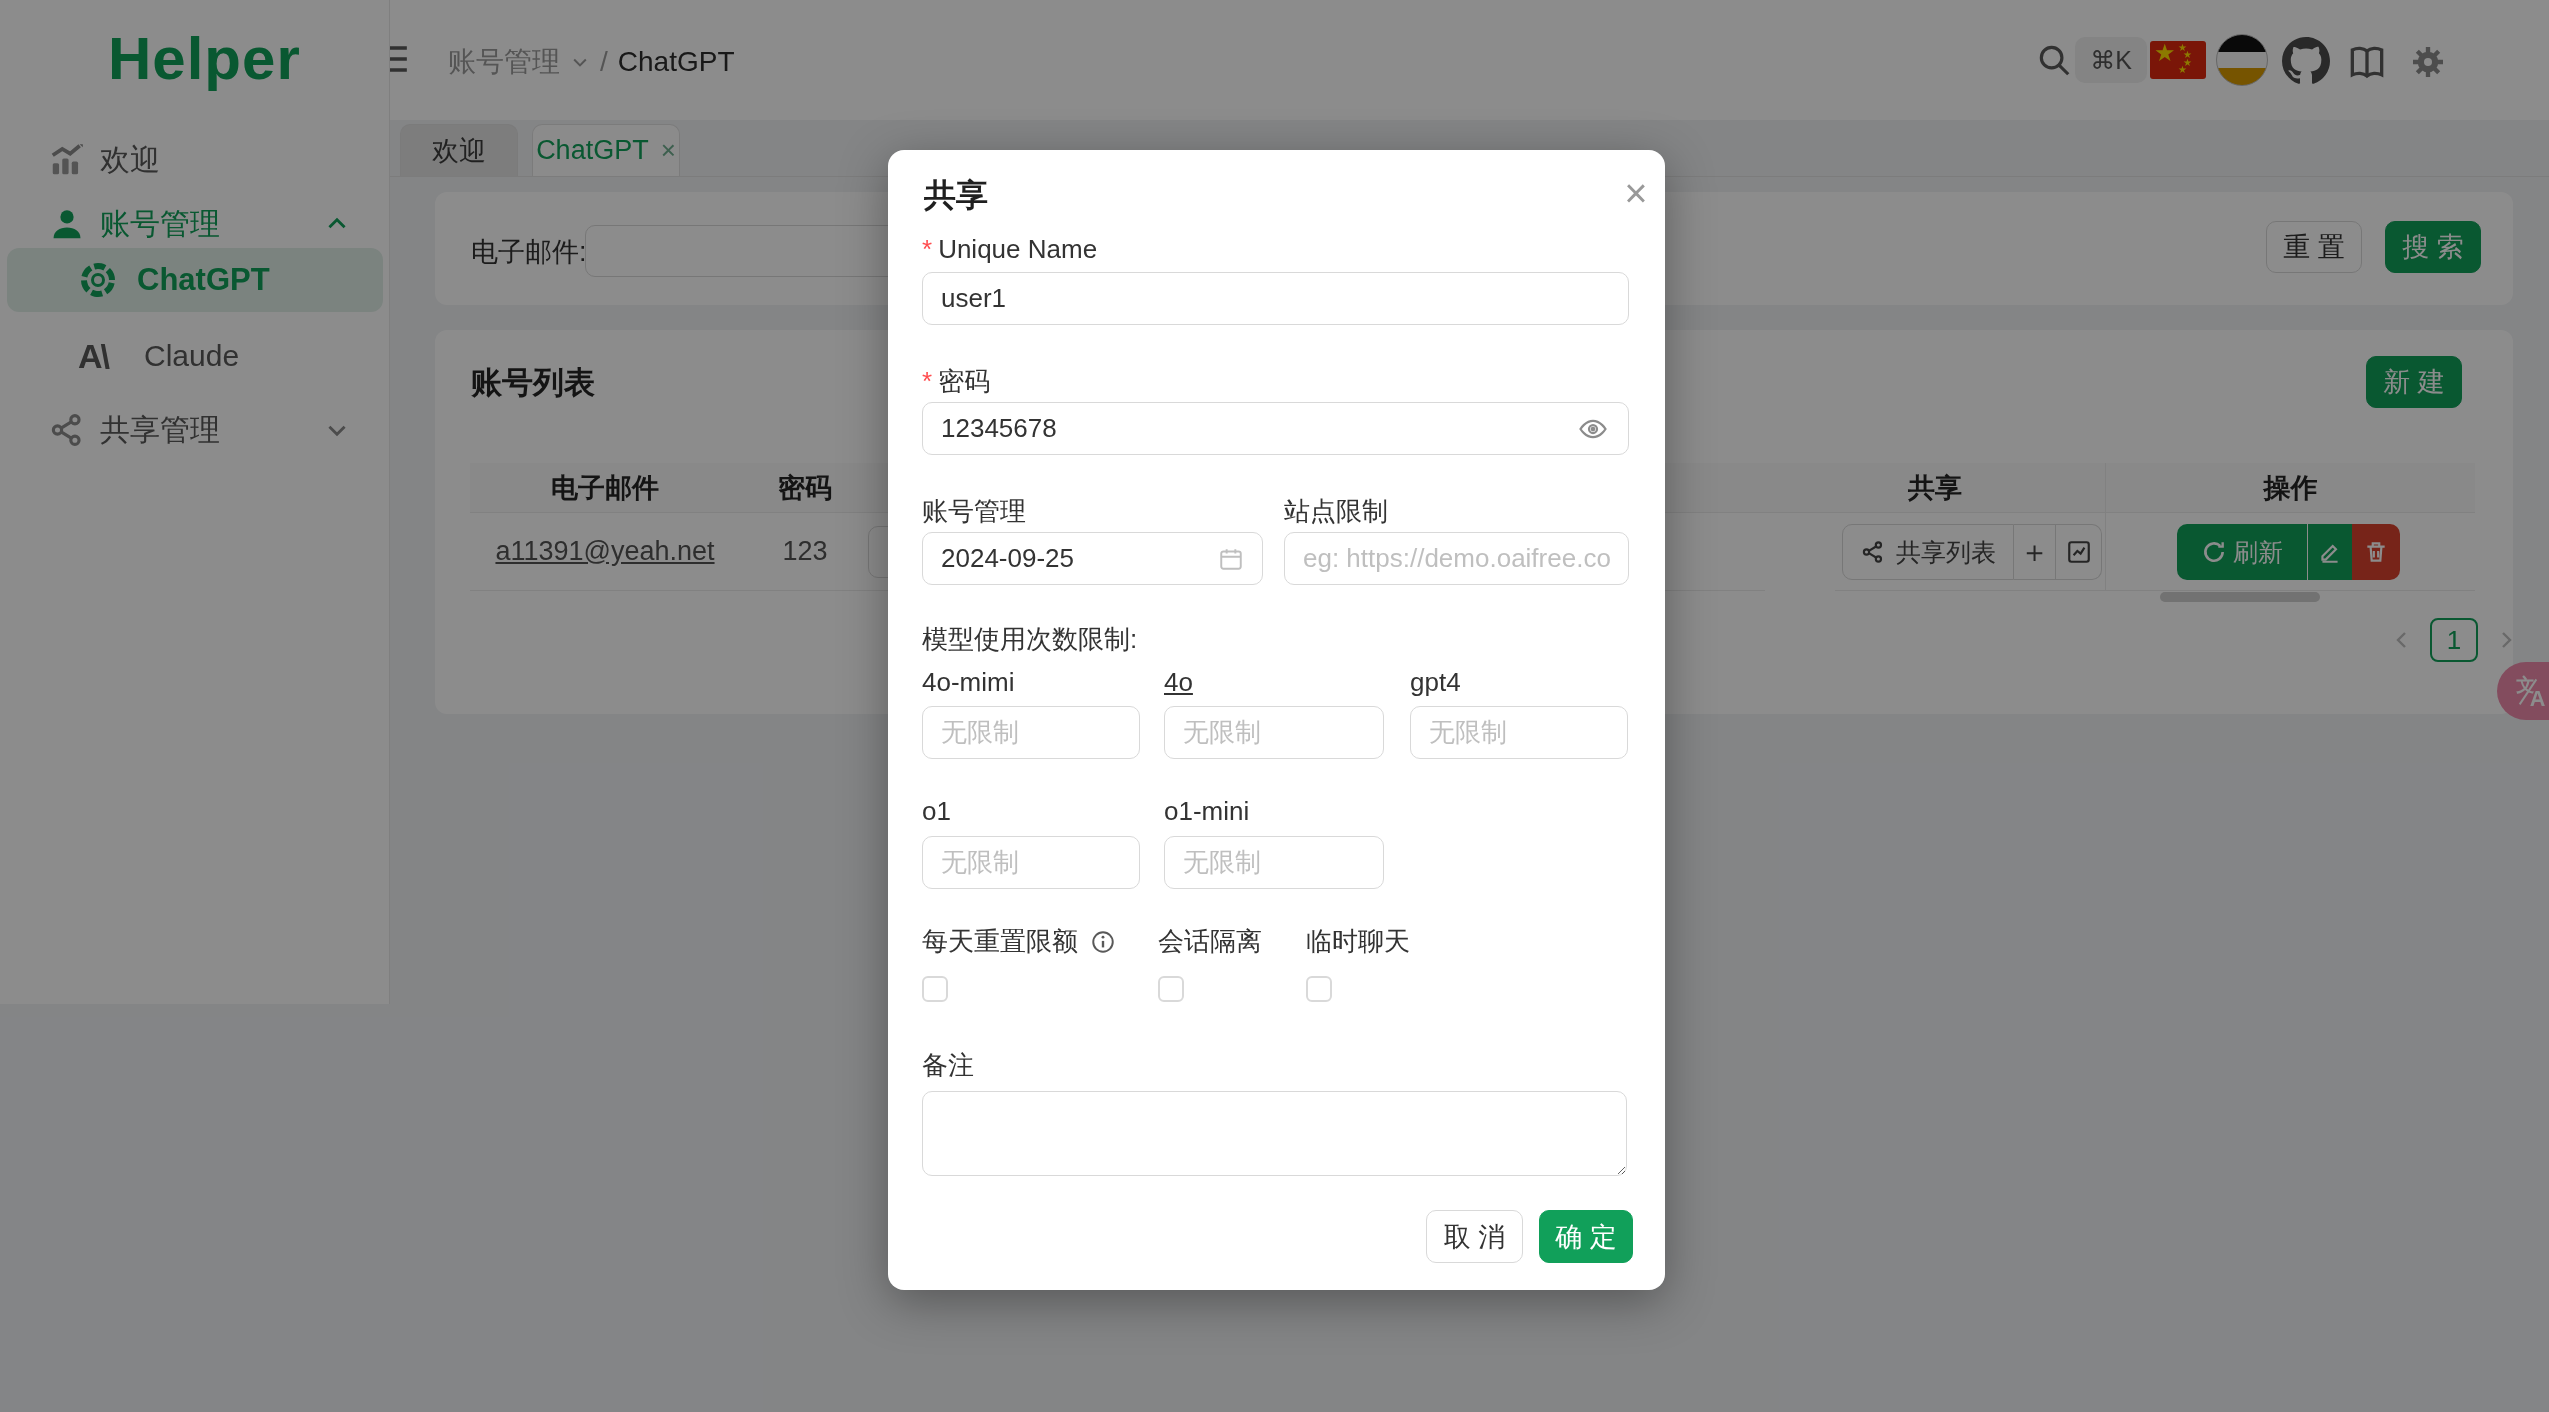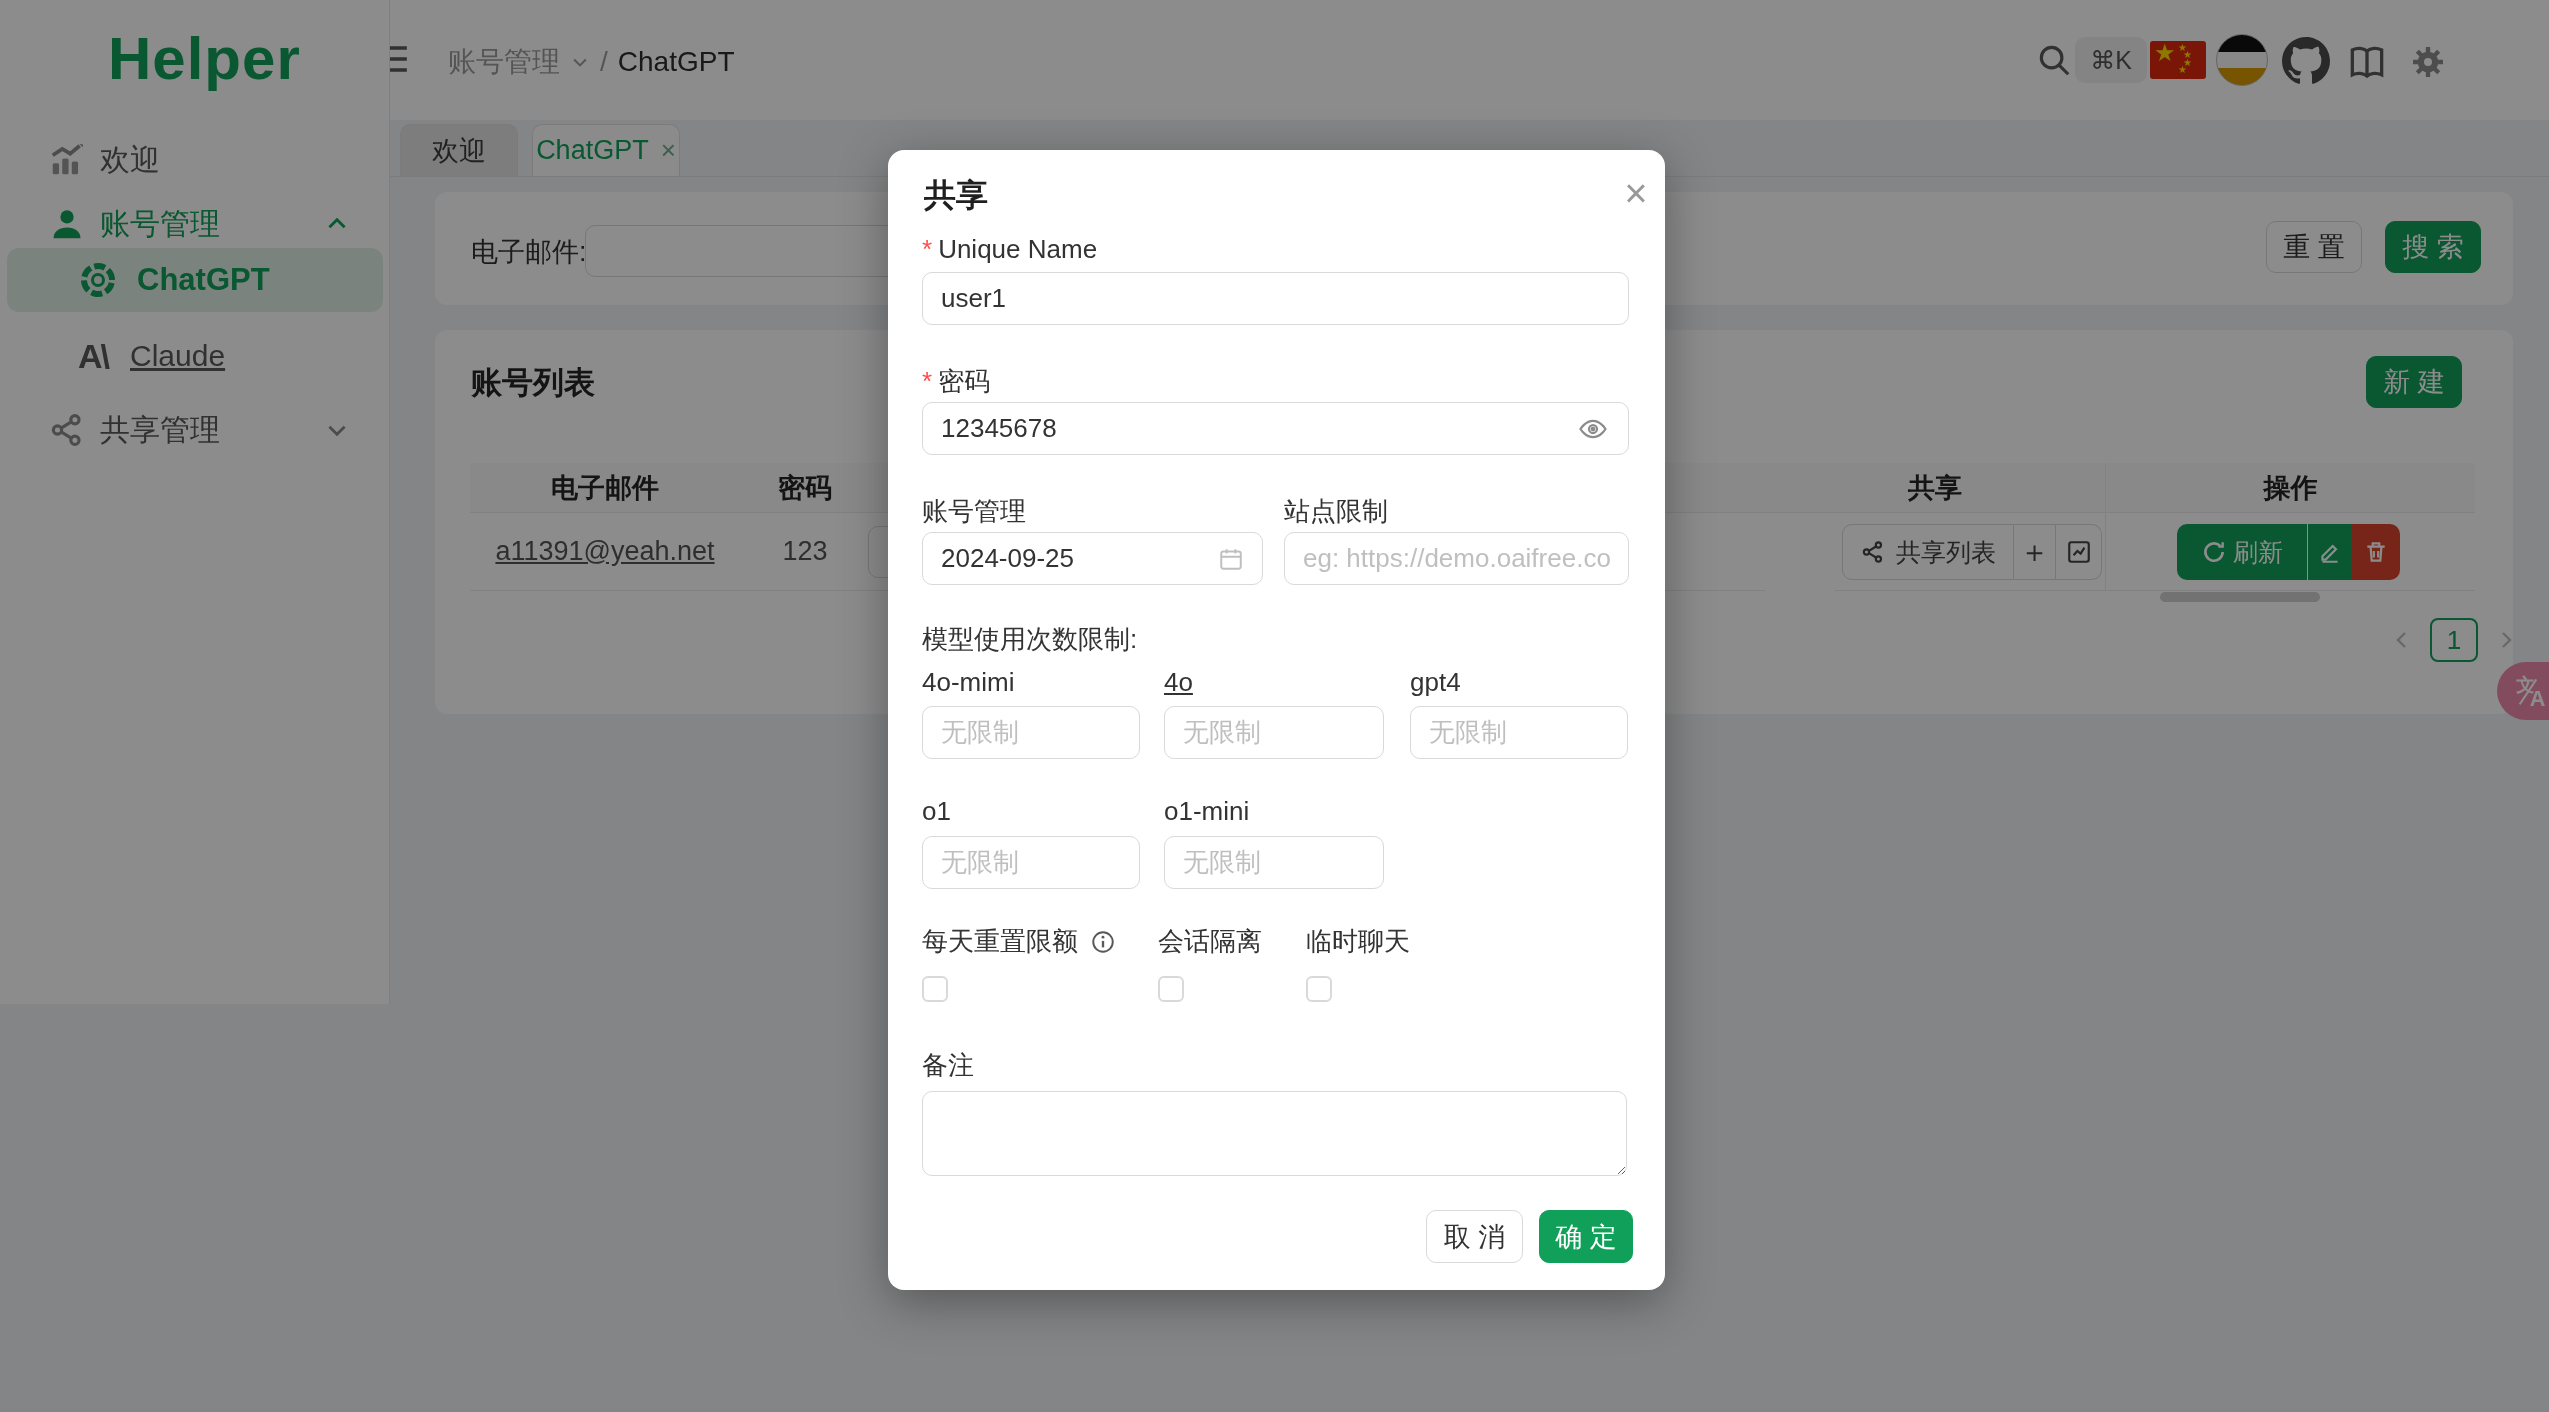--- a/index.html
+++ b/index.html
@@ -115,21 +115,21 @@
       <svg width="42" height="42" viewBox="0 0 42 42">
           <circle cx="21" cy="21" r="14" fill="none" stroke="#11a05a" stroke-width="6" stroke-dasharray="11 3.7" transform="rotate(12 21 21)"></circle>
           <circle cx="21" cy="21" r="5.5" fill="none" stroke="#11a05a" stroke-width="3"></circle>
         </svg>
     </span>
     <span class="txt">ChatGPT</span>
   </div>
 
   <div class="side-item" style="top:326px;">
     <span class="claude-mark abs" style="left:78px;">A\</span>
-    <span class="txt abs" style="left:130px;text-decoration:underline;">Claude</span>
+    <span class="txt abs" style="left:144px;">Claude</span>
   </div>
 
   <div class="side-item" style="top:400px;">
     <span class="abs" style="left:48px;">
       <svg width="38" height="38" viewBox="0 0 24 24" fill="none" stroke="#8a8a8a" stroke-width="2">
           <circle cx="6" cy="12" r="2.6"></circle>
           <circle cx="17" cy="5.5" r="2.6"></circle>
           <circle cx="17" cy="18.5" r="2.6"></circle>
           <path d="M8.3 10.8l6.4-3.9M8.3 13.2l6.4 3.9"></path>
         </svg>

